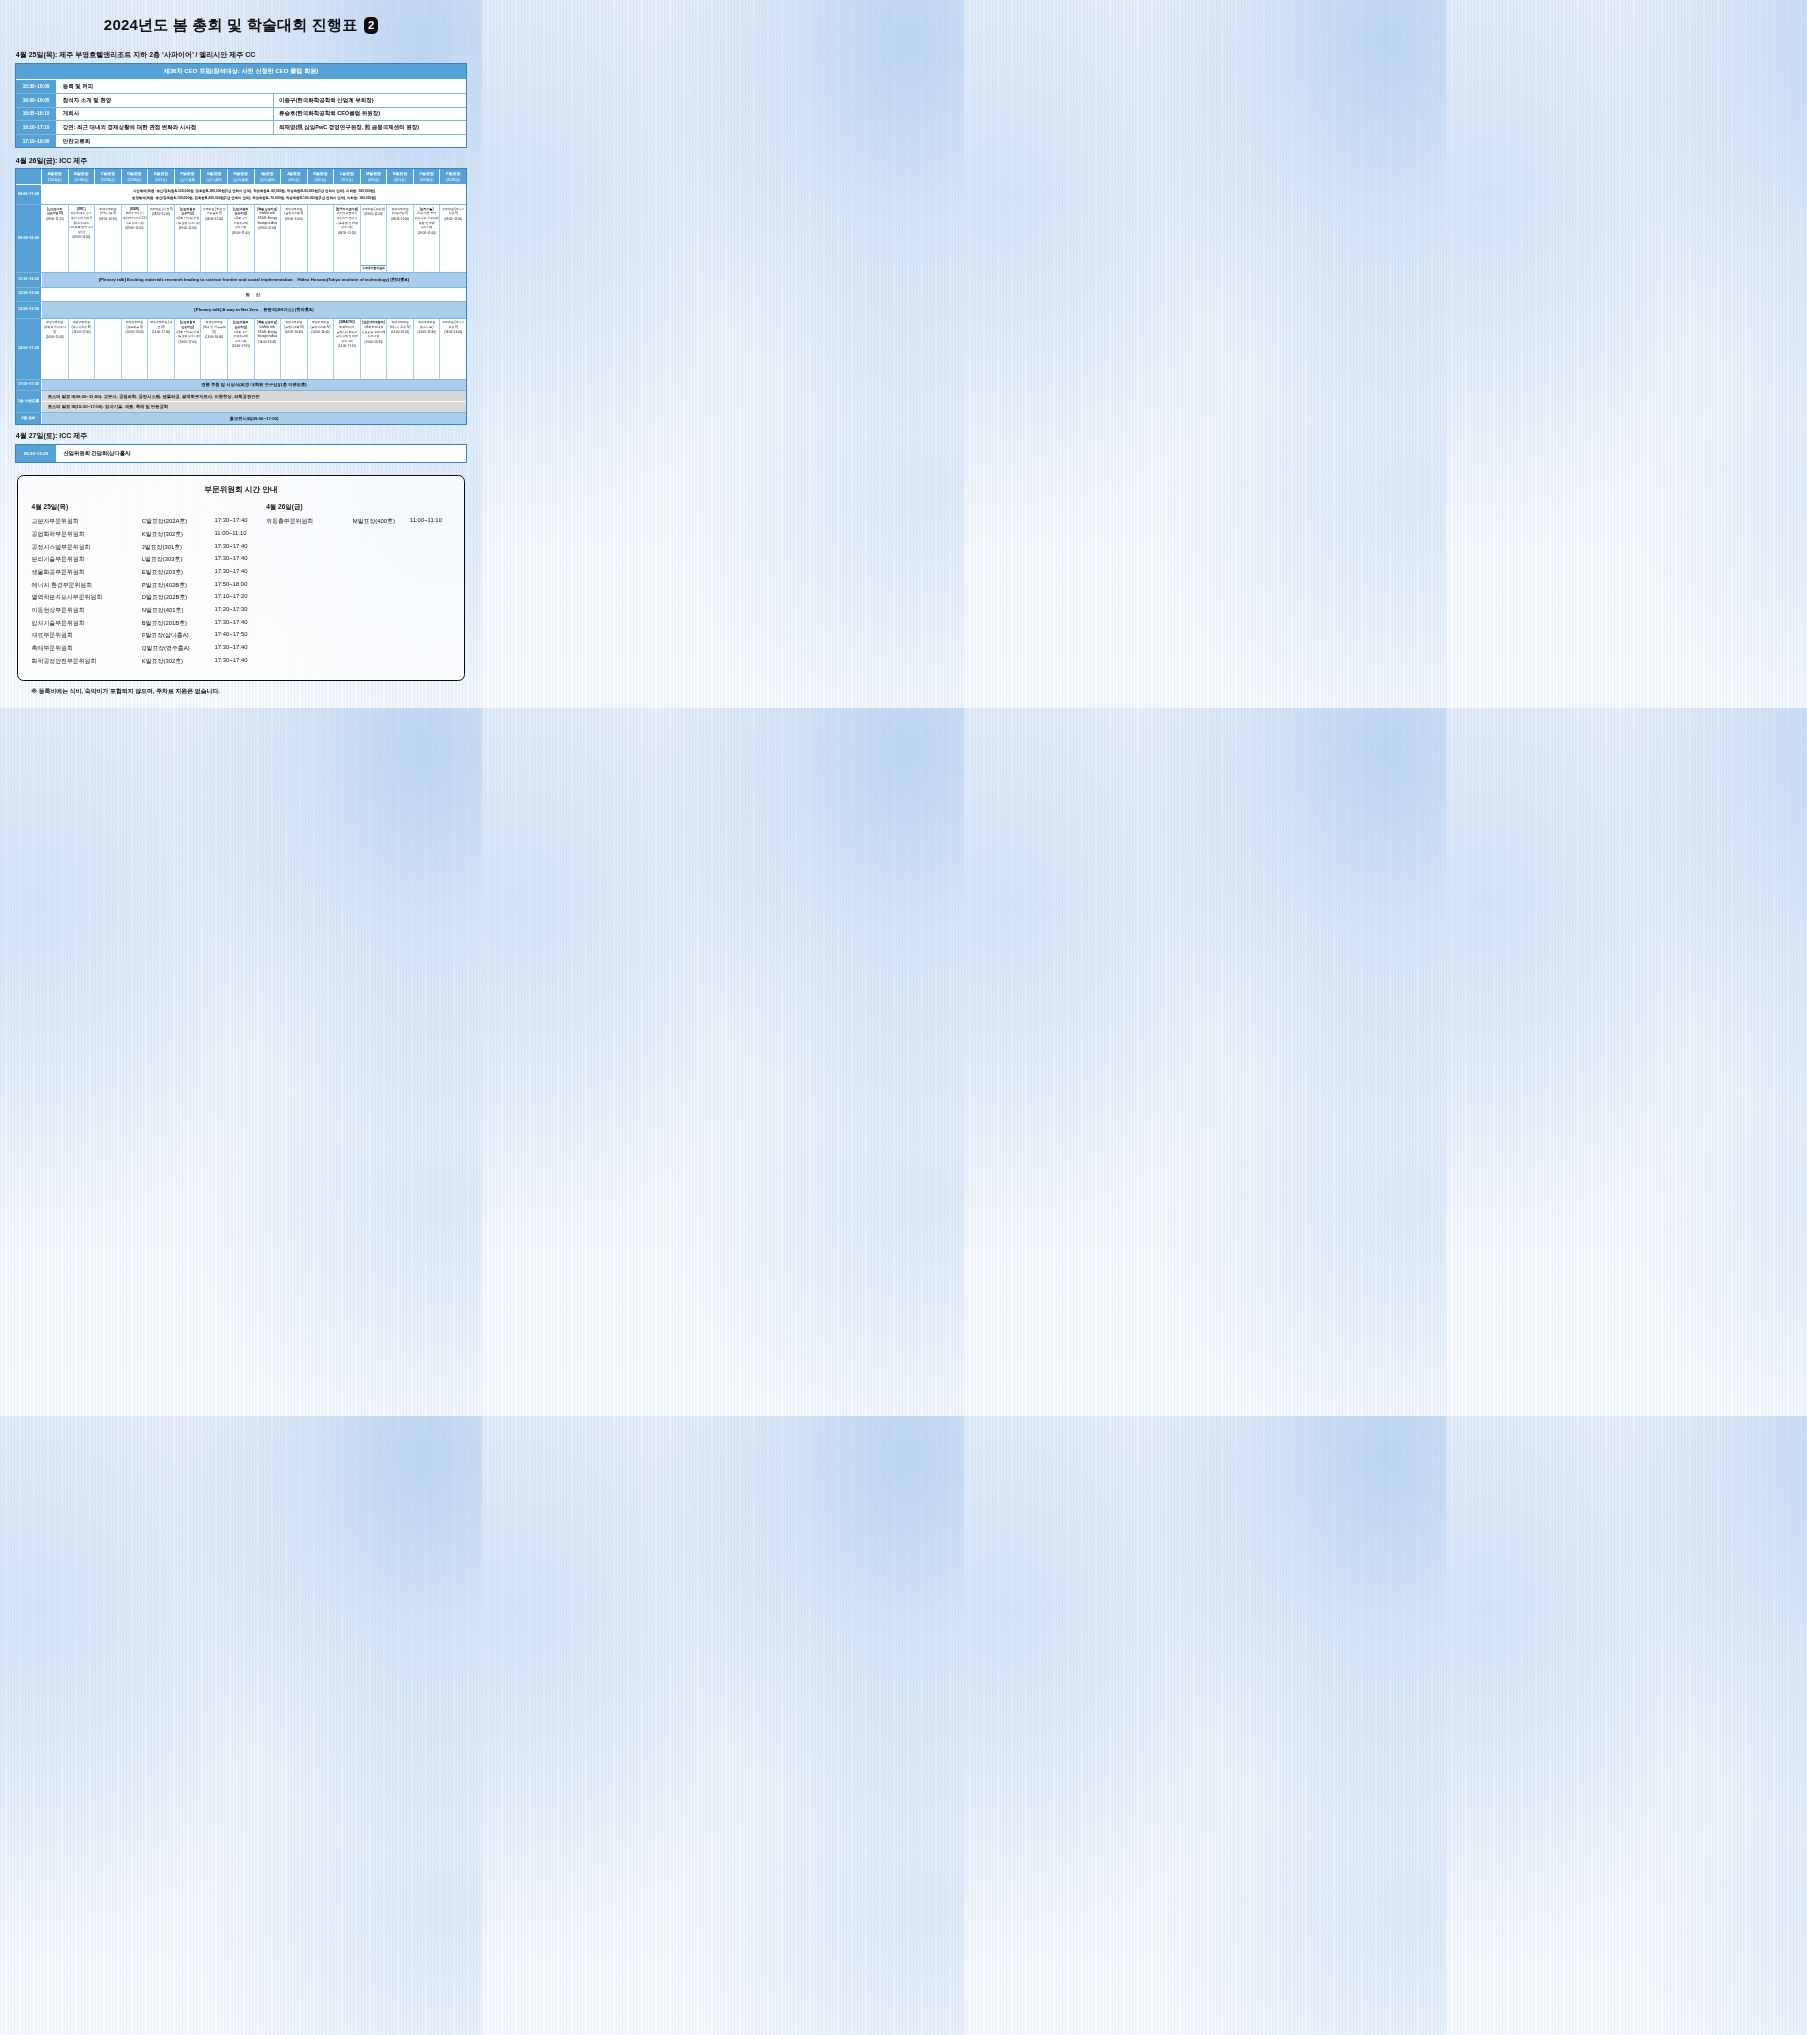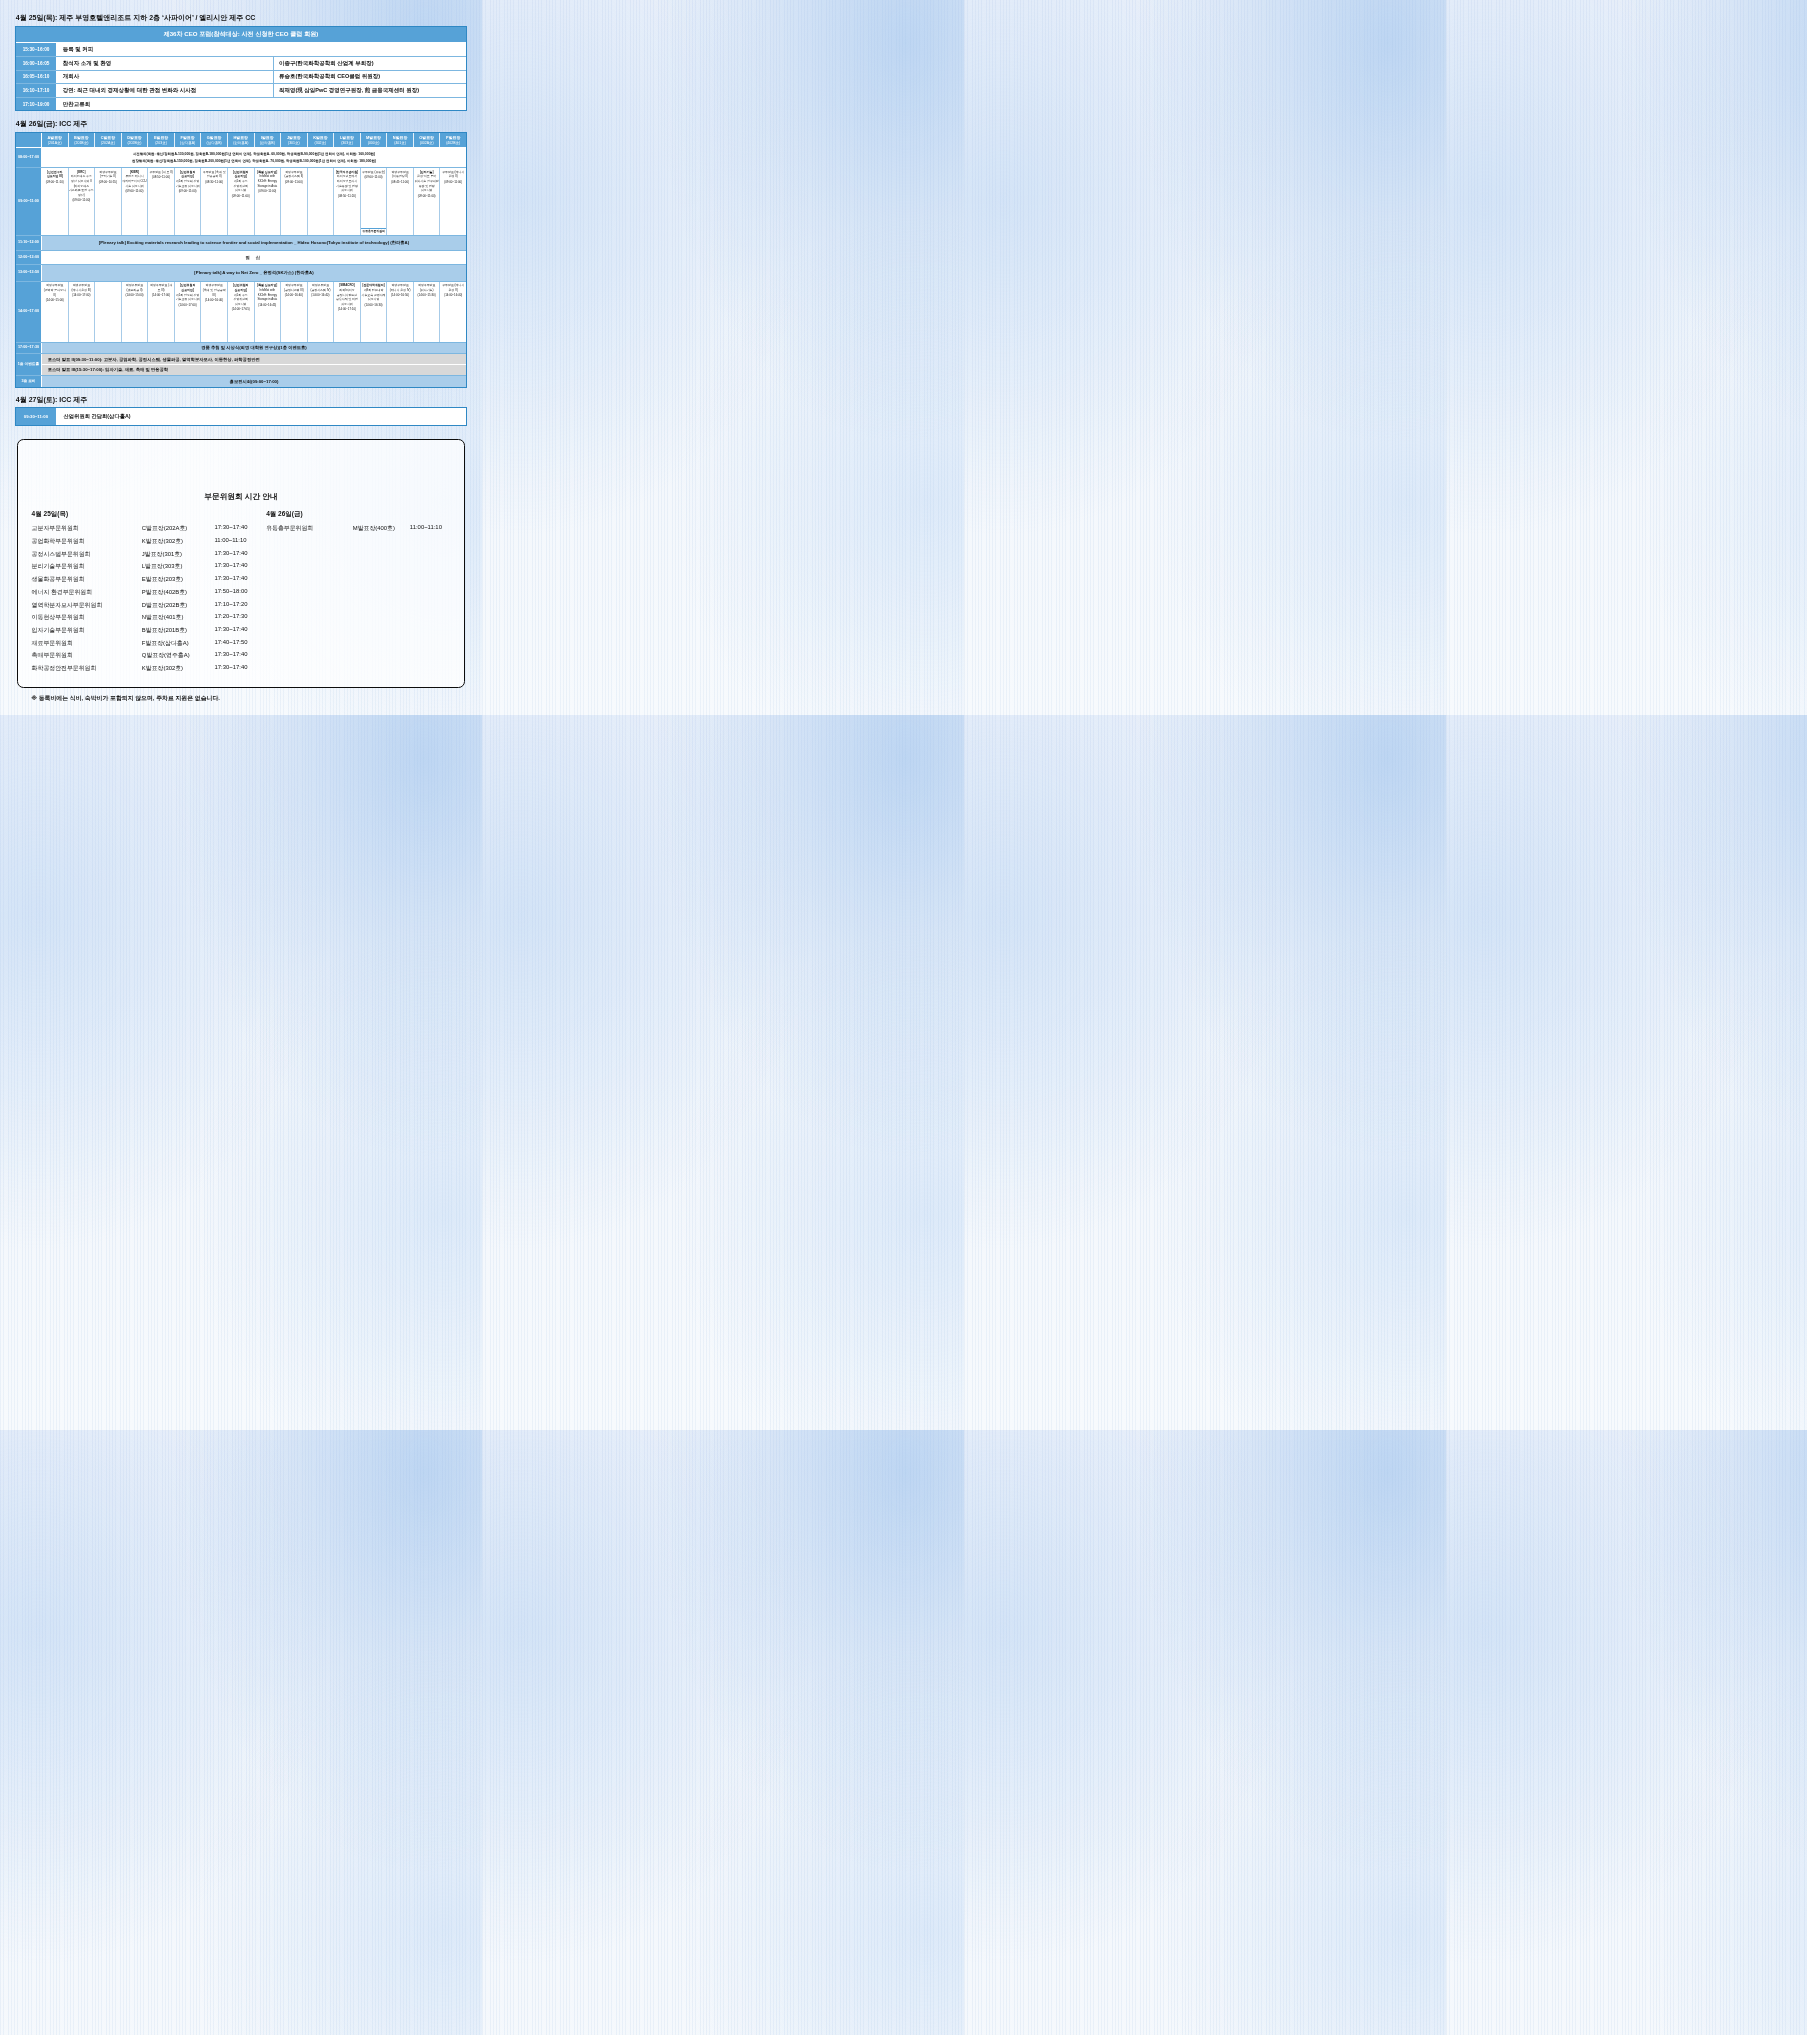--- a/index.html
+++ b/index.html
@@ -82,37 +82,41 @@
   
   .day3-table{ border:0.8px solid #2f88c4; background:#fff; margin-bottom:12.2px; }
   .day3-row{ display:flex; align-items:stretch; min-height:17px; }
   .day3-time{ flex:0 0 41px; background:#56a2d7; color:#fff; font-size:4.3px; font-weight:700;
     display:flex; align-items:center; justify-content:center; border-right:0.8px solid #fff;}
   .day3-event{ flex:1 1 auto; font-size:5.3px; font-weight:800; display:flex; align-items:center; padding-left:6.5px; }
 
   
   .committee-box{ border:1px solid #0d0d0d; border-radius:6.5px; background:rgba(255,255,255,.75);
     padding:8.1px 14px 10.6px 14px; margin:2.4px 1.6px 5.7px 1.6px; }
-  .cb-title{ text-align:center; font-size:7.7px; font-weight:800; margin-bottom:8.1px;margin-top:44px; }
+  .cb-title{ text-align:center; font-size:7.7px; font-weight:800; margin-bottom:8.1px; }
   .cb-cols{ display:flex; }
   .cb-col1{ flex:0 0 56%; }
   .cb-col2{ flex:1 1 auto; }
   .cb-heading{ font-size:6.5px; font-weight:800; margin-bottom:5.7px; }
   .cb-row{ display:flex; font-size:5.9px; margin-bottom:3.7px; }
   .cb-name{ flex:0 0 47%; }
   .cb-room{ flex:0 0 31%; }
   .cb-time{ flex:1 1 auto; }
 
   .footnote{ font-size:5.9px; font-weight:700; margin:1.6px 0 0 16.3px; }
 </style>
 </head>
 <body>
 
 <div class="page">
 
+  <div class="title-wrap">
+    <span class="page-title">2024년도 봄 총회 및 학술대회 진행표</span>
+    <span class="title-badge">2</span>
+  </div>
 
   <div class="day-heading">4월 25일(목): 제주 부영호텔앤리조트 지하 2층 ‘사파이어’ / 엘리시안 제주 CC</div>
 
   <div class="ceo-table">
     <div class="ceo-header">제36차 CEO 포럼(참석대상: 사전 신청한 CEO 클럽 회원)</div>
     <div>
         <div class="ceo-row">
           <div class="ceo-time">15:30~16:00</div>
           <div class="ceo-event">등록 및 커피</div>
         </div>

